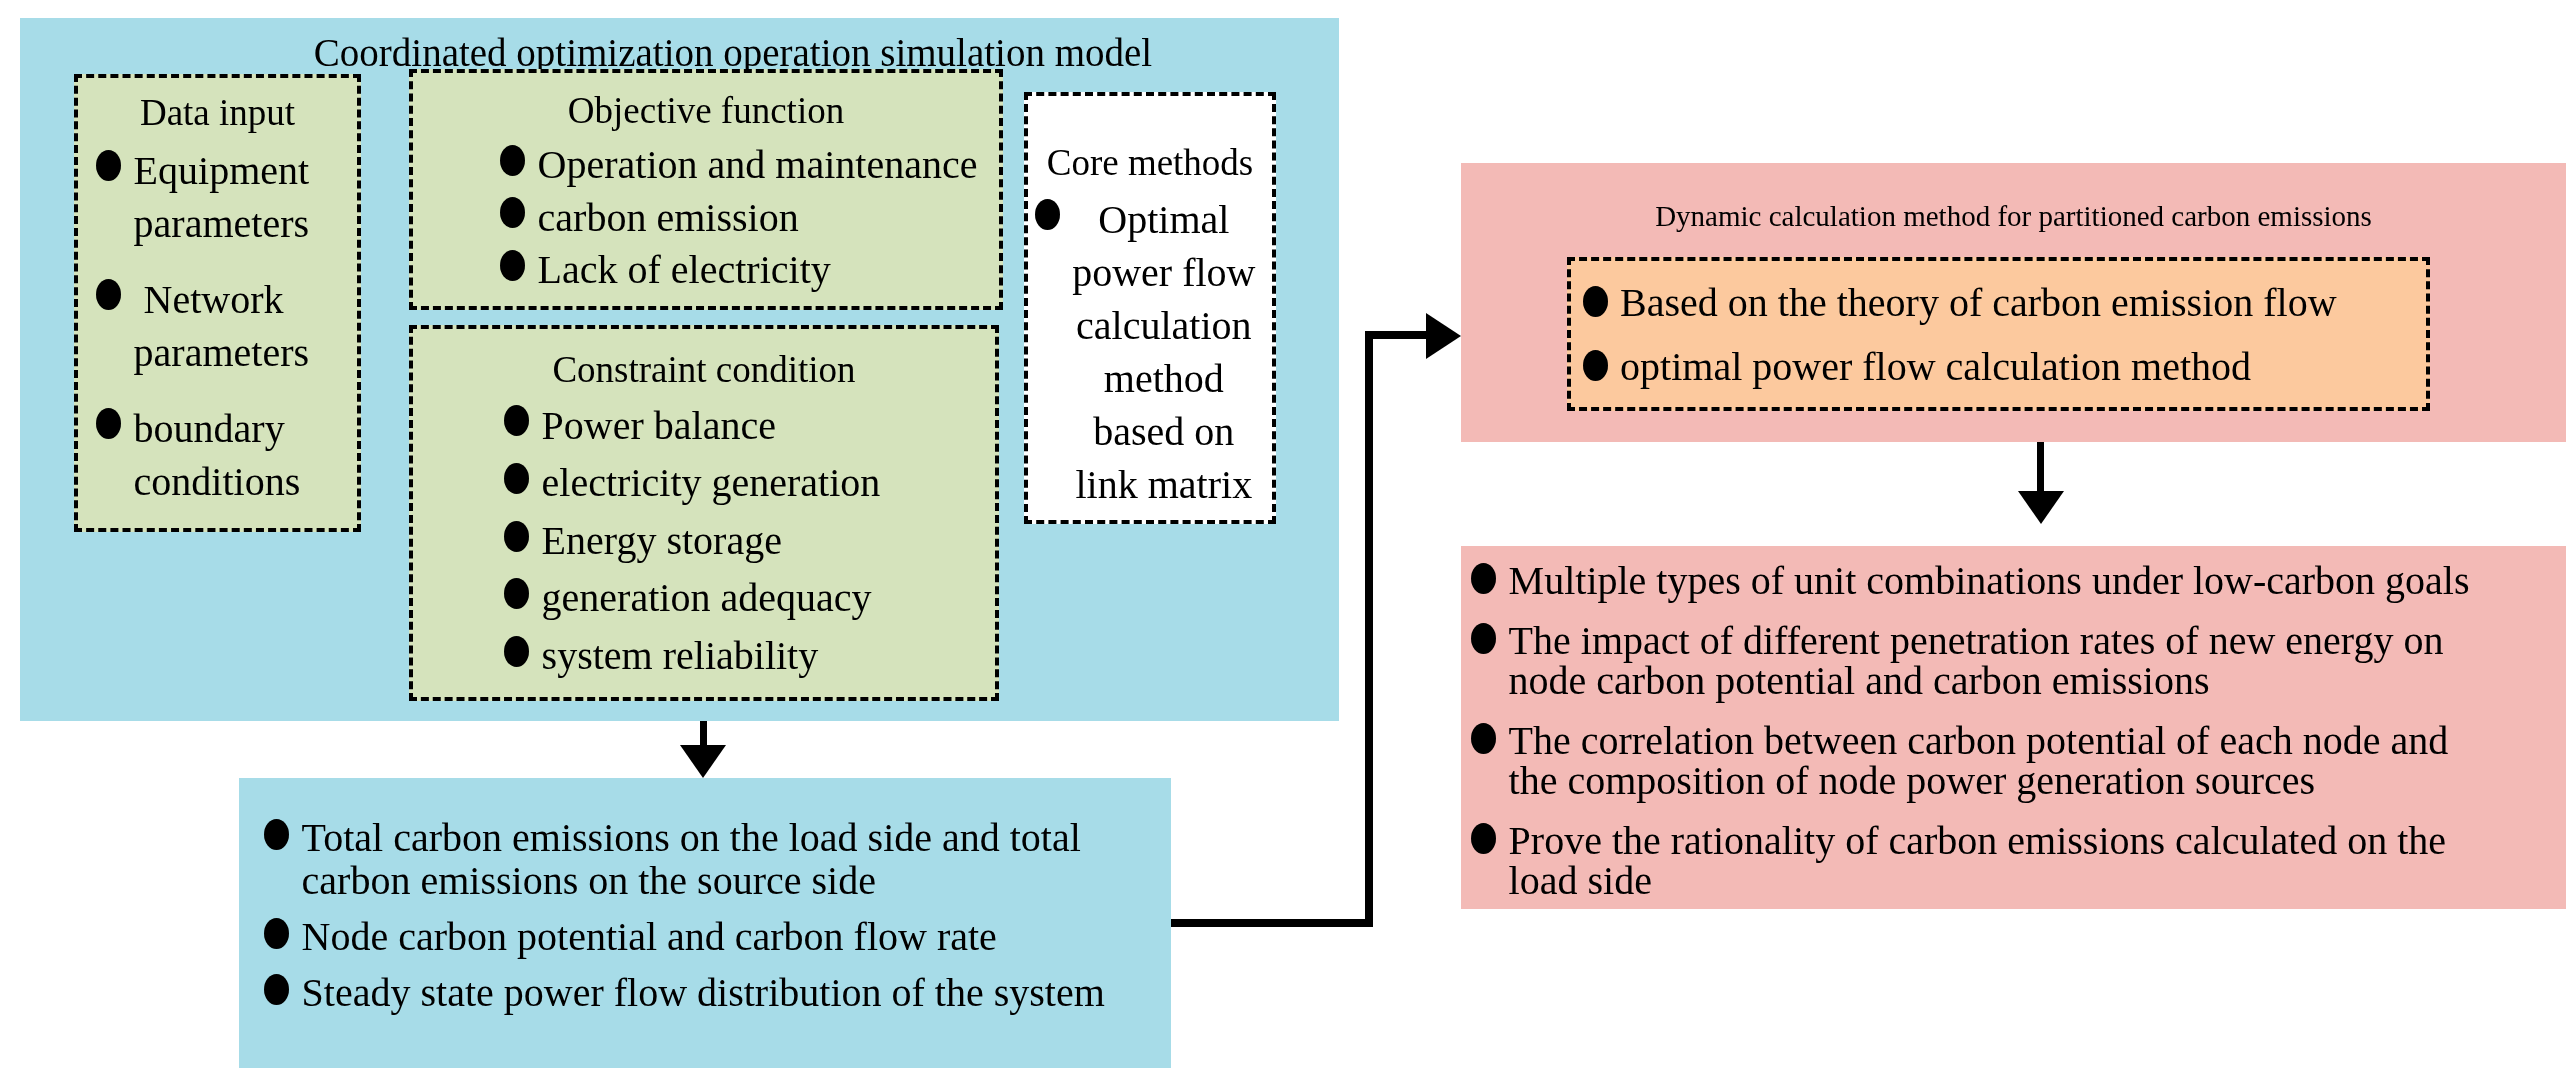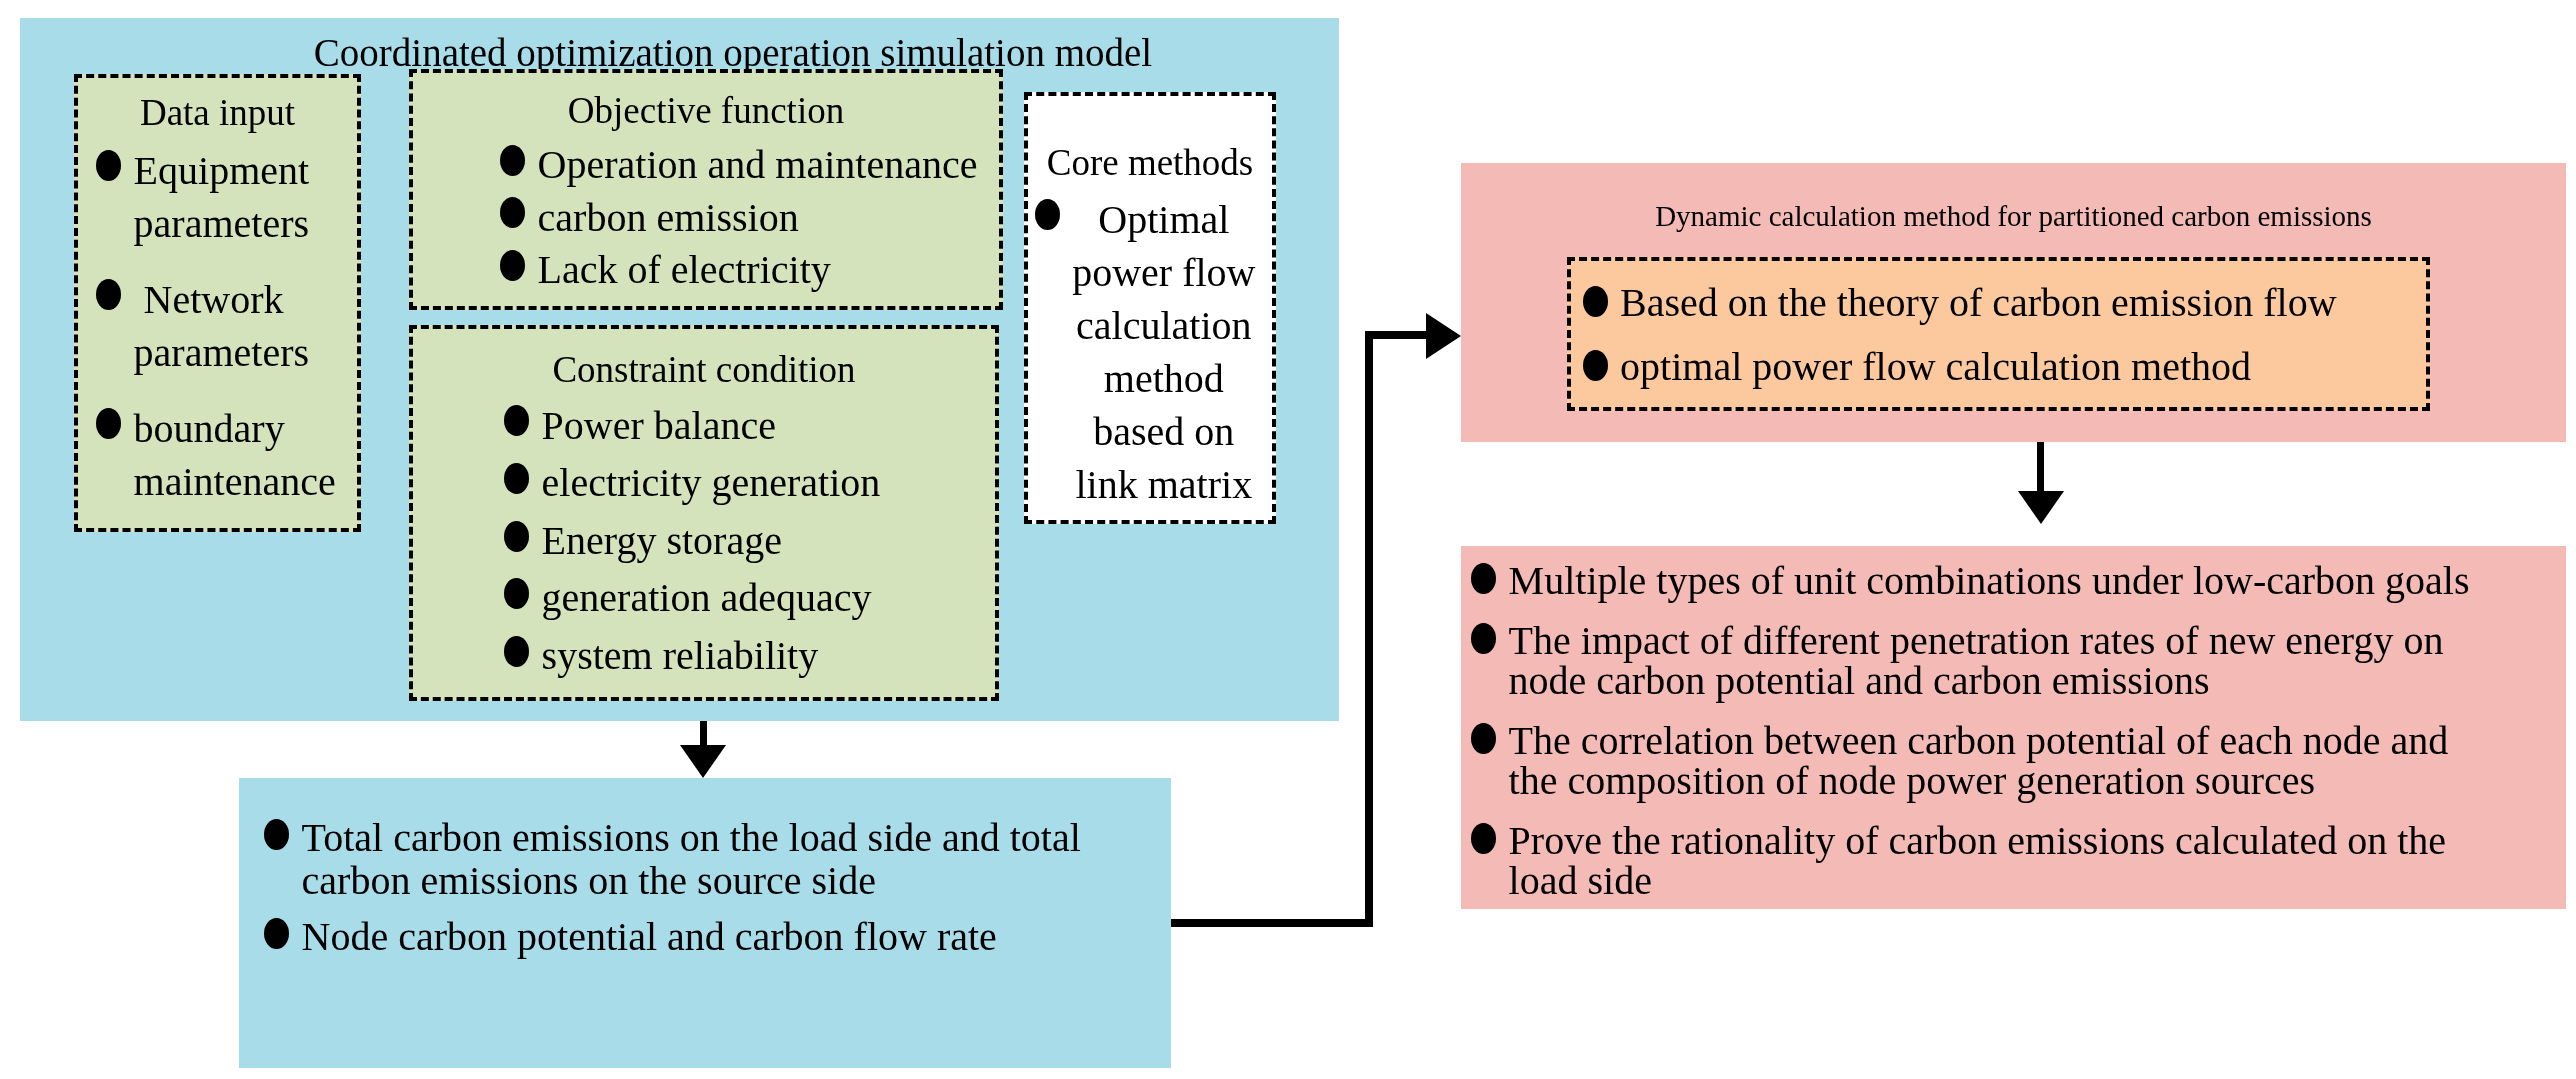--- a/index.html
+++ b/index.html
@@ -65,21 +65,21 @@
 parameters</span>
           </div>
           <div class="bullet-item">
             <span class="bullet"></span>
             <span class="bullet-text"> Network
 parameters</span>
           </div>
           <div class="bullet-item">
             <span class="bullet"></span>
             <span class="bullet-text">boundary
-maintenance</span>
+conditions</span>
           </div>
         </div>
     </div>
 
     <div class="abs dashed" style="left: 389px; top: 51px; width: 594px; height: 241px; padding-top: 15px; background-color: rgb(213, 227, 188);">
       <div class="box-title">Objective function</div>
       <div id="objective-list">
           <div class="bullet-item">
             <span class="bullet"></span>
             <span class="bullet-text">Operation and maintenance</span>
@@ -146,20 +146,24 @@
     <div id="outputs-list">
         <div class="bullet-item">
           <span class="bullet"></span>
           <span class="bullet-text">Total carbon emissions on the load side and total
 carbon emissions on the source side</span>
         </div>
         <div class="bullet-item">
           <span class="bullet"></span>
           <span class="bullet-text">Node carbon potential and carbon flow rate</span>
         </div>
+        <div class="bullet-item">
+          <span class="bullet"></span>
+          <span class="bullet-text">Steady state power flow distribution of the system</span>
+        </div>
       </div>
   </div>
 
   <div>
     <div class="line" style="left:1171px; top:919px; width:202px; height:8.2px;"></div>
     <div class="line" style="left:1365px; top:331px; width:8.2px; height:595px;"></div>
     <div class="line" style="left:1373px; top:331px; width:56px; height:8.2px;"></div>
     <div class="head-right" style="left:1426px; top:313px;"></div>
   </div>
 

